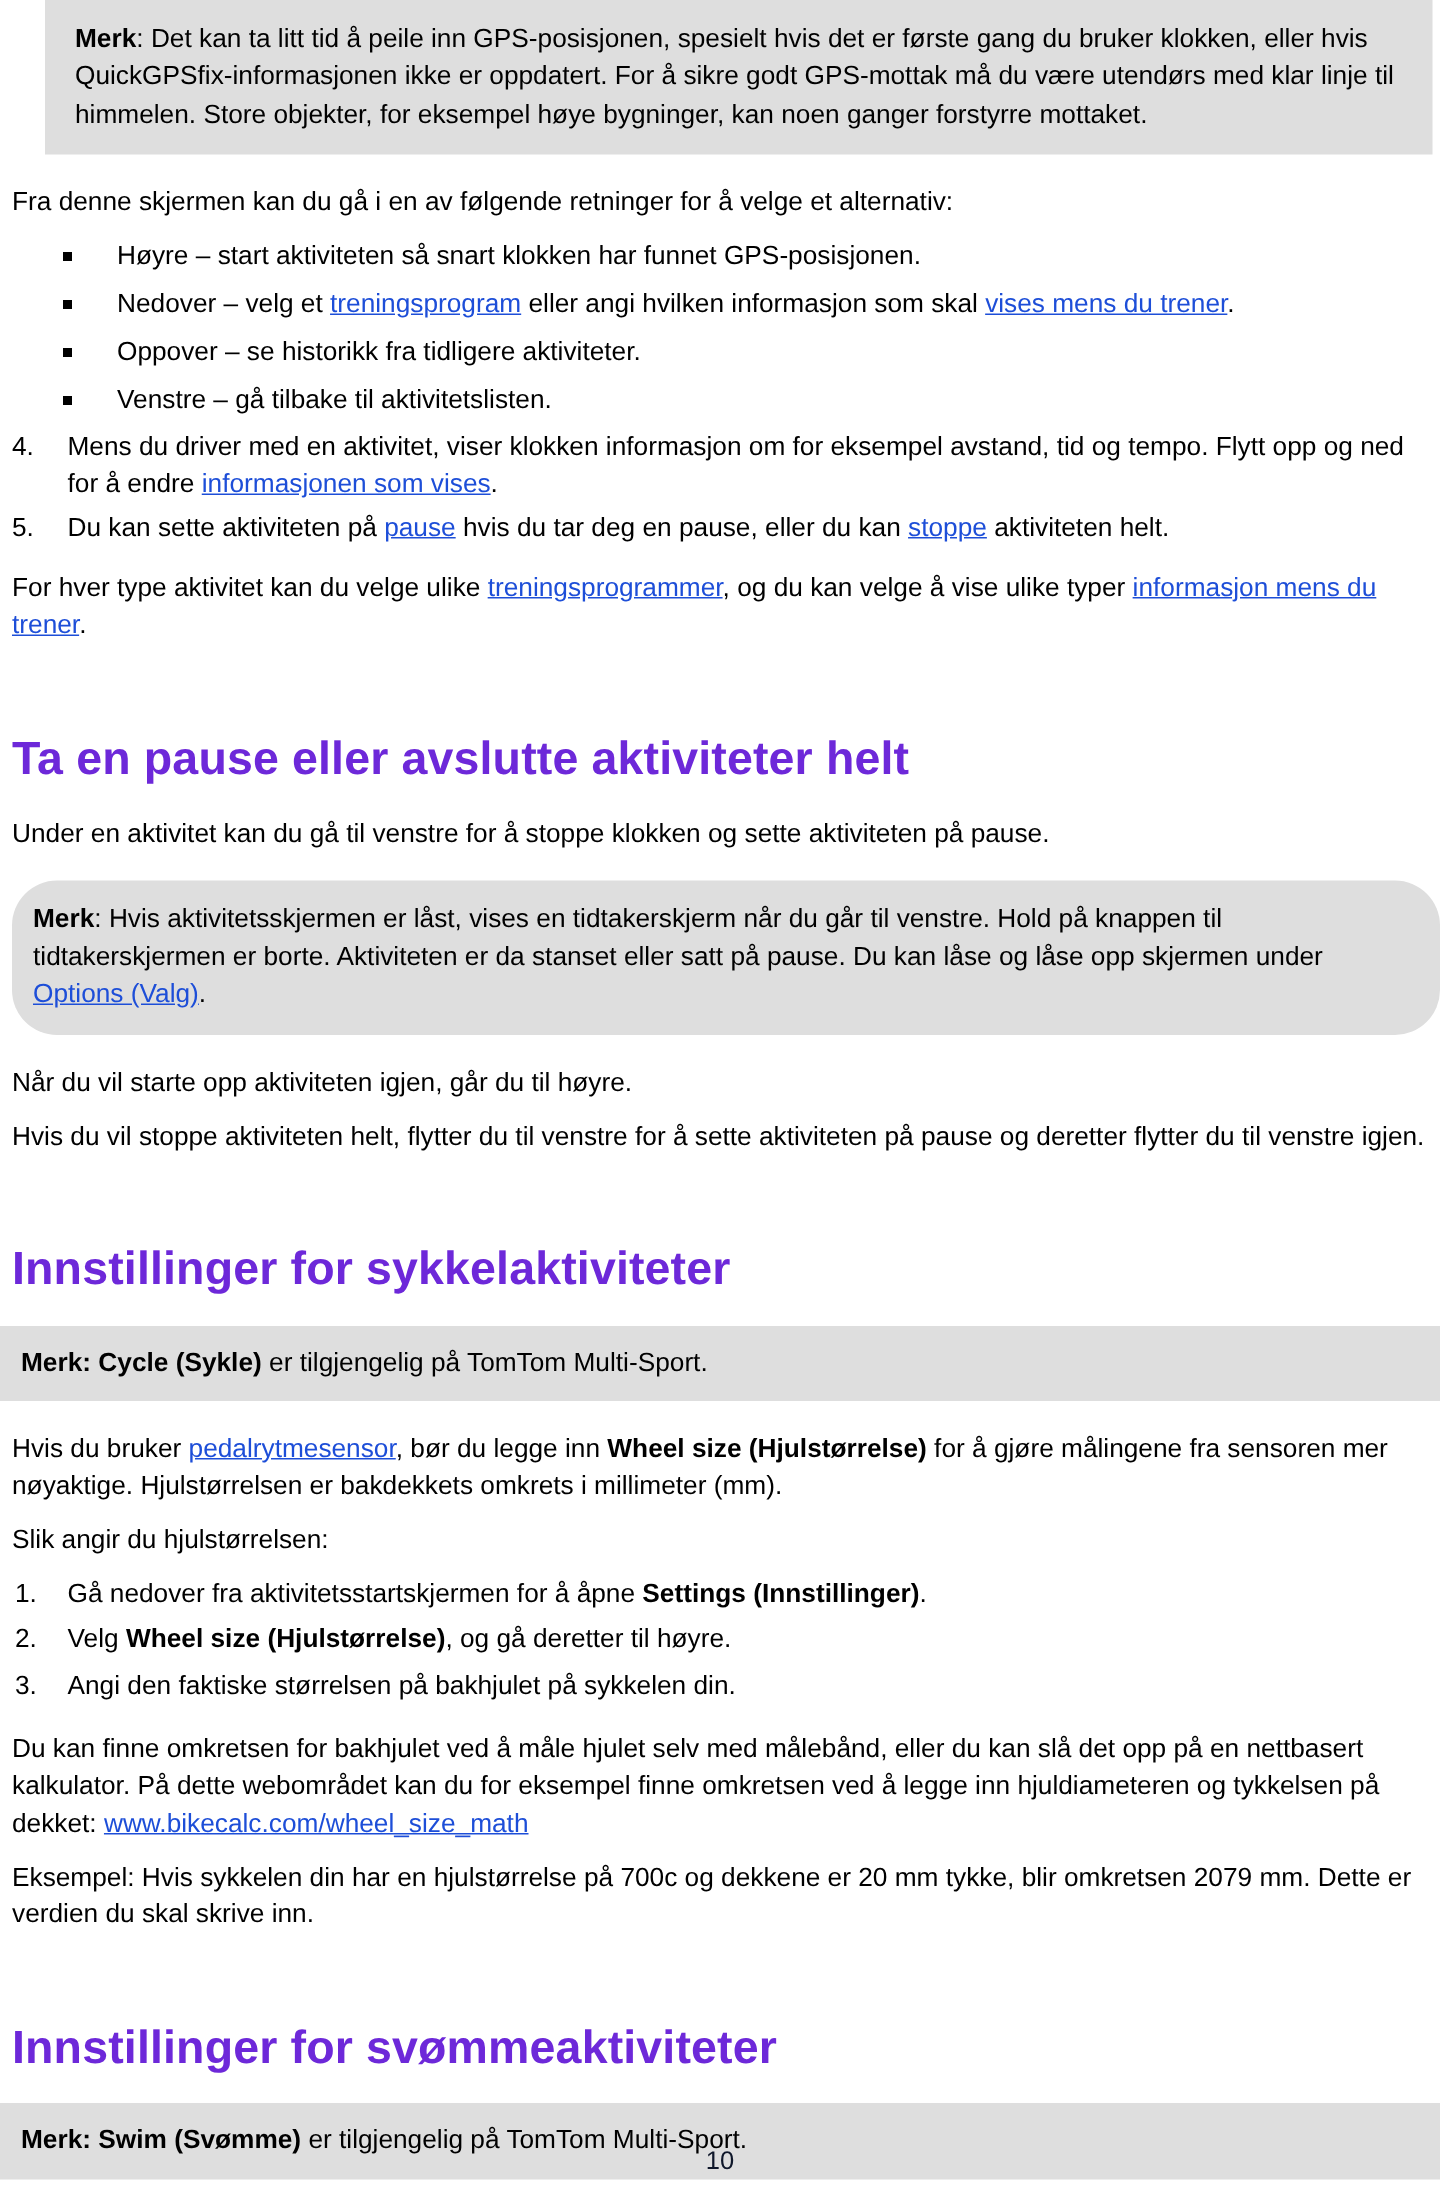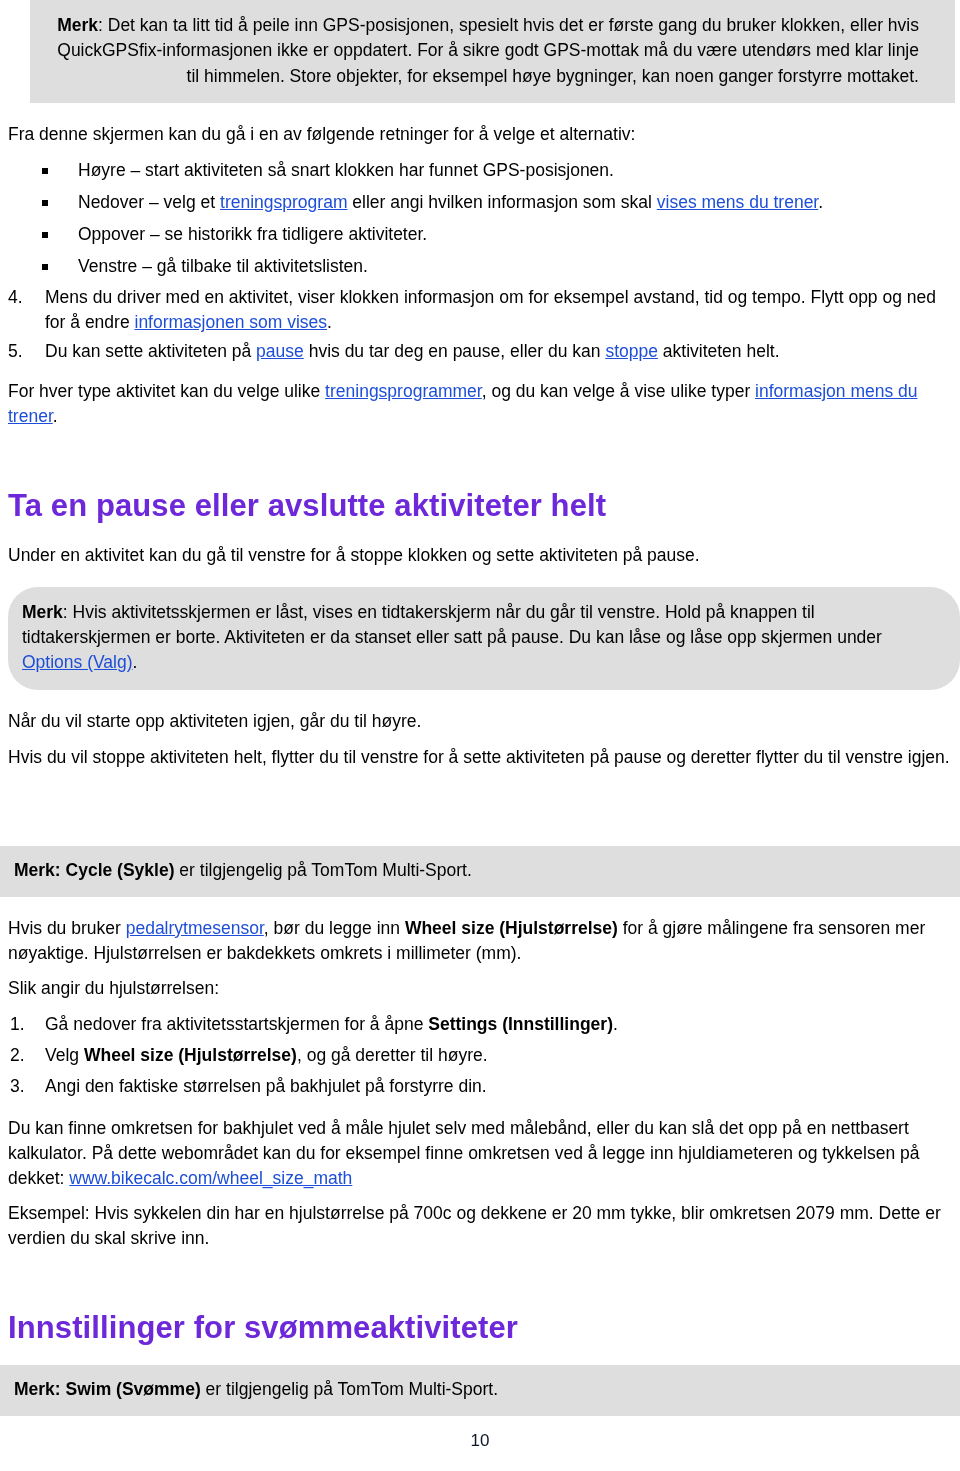--- a/index.html
+++ b/index.html
@@ -45,22 +45,21 @@
     line-height: 1.45;
   }
   .note .note-inner {
     padding: 14px 22px 15px 22px;
   }
   .note-indent {
     margin-left: 30px;
     margin-right: 5px;
   }
   .note-indent .note-inner {
-    padding: 13px 36px 14px 20px;
-    text-align: right;
+    padding: 13px 20px 14px 20px;
   }
   .note-left {
     margin-left: 8px;
     margin-right: 0px;
     border-radius: 30px;
   }
   .note-left .note-inner {
     padding: 13px 14px 14px 14px;
   }
   .note-full {
@@ -220,20 +219,21 @@
   <div class="spacer-md"></div>
 
   <p class="para">Når du vil starte opp aktiviteten igjen, går du til høyre.</p>
 
   <div class="spacer-sm"></div>
 
   <p class="para">Hvis du vil stoppe aktiviteten helt, flytter du til venstre for å sette aktiviteten på pause og deretter flytter du til venstre igjen.</p>
 
   <div class="spacer-xl"></div>
 
+  <h2 class="section-heading">Innstillinger for sykkelaktiviteter</h2>
 
   <div class="spacer-md"></div>
 
   <div class="note note-full">
     <div class="note-inner">
       <span class="b">Merk: </span><span class="b">Cycle (Sykle)</span><span> er tilgjengelig på TomTom Multi-Sport.</span>
     </div>
   </div>
 
   <div class="spacer-md"></div>
@@ -250,21 +250,21 @@
     <li>
       <span class="num">1.</span>
       <span>Gå nedover fra aktivitetsstartskjermen for å åpne </span><span class="b">Settings (Innstillinger)</span><span>.</span>
     </li>
     <li>
       <span class="num">2.</span>
       <span>Velg </span><span class="b">Wheel size (Hjulstørrelse)</span><span>, og gå deretter til høyre.</span>
     </li>
     <li>
       <span class="num">3.</span>
-      <span>Angi den faktiske størrelsen på bakhjulet på forstyrre din.</span>
+      <span>Angi den faktiske størrelsen på bakhjulet på sykkelen din.</span>
     </li>
   </ol>
 
   <div class="spacer-sm"></div>
 
   <p class="para"><span>Du kan finne omkretsen for bakhjulet ved å måle hjulet selv med målebånd, eller du kan slå det opp på en nettbasert kalkulator. På dette webområdet kan du for eksempel finne omkretsen ved å legge inn hjuldiameteren og tykkelsen på dekket: </span><span class="doclink">www.bikecalc.com/wheel_size_math</span></p>
 
   <div class="spacer-sm"></div>
 
   <p class="para">Eksempel: Hvis sykkelen din har en hjulstørrelse på 700c og dekkene er 20 mm tykke, blir omkretsen 2079 mm. Dette er verdien du skal skrive inn.</p>

